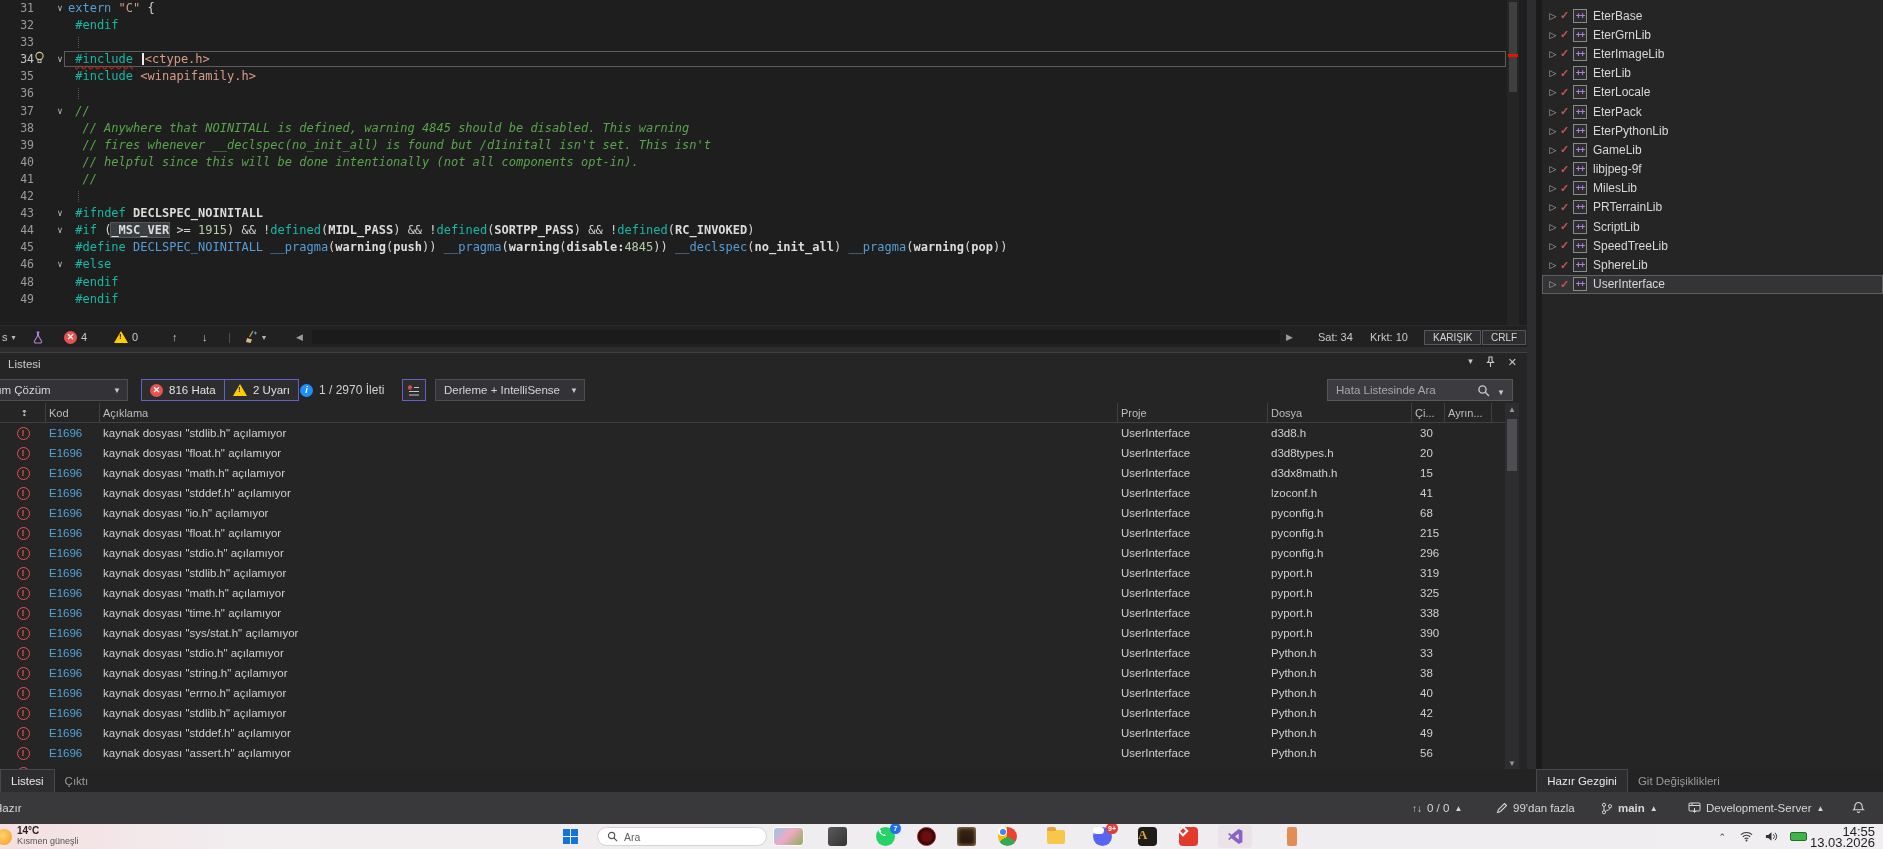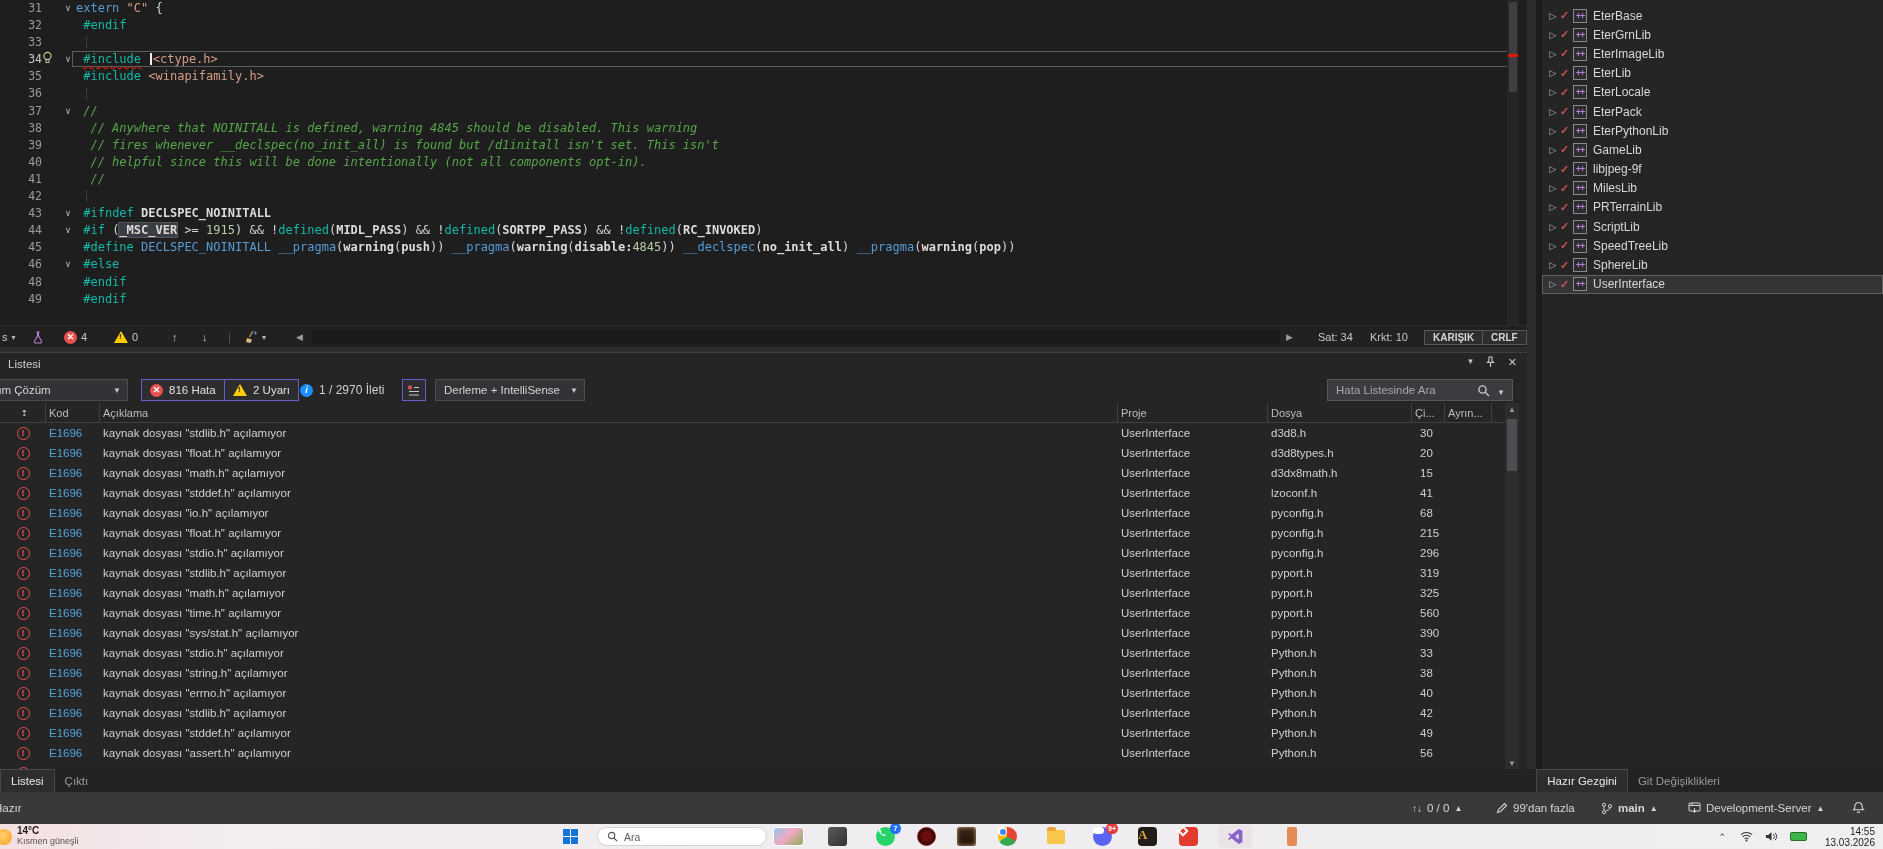--- a/index.html
+++ b/index.html
@@ -2,21 +2,21 @@
 <html><head>
 <meta charset="utf-8">
 <style>
   html,body{margin:0;padding:0;background:#1e1e1e;}
   *{box-sizing:border-box;}
   .screen{position:relative;width:1883px;height:849px;overflow:hidden;background:#2d2d30;
     font-family:"Liberation Sans",sans-serif;color:#d0d0d0;font-size:12px;}
 
   
   .editor{position:absolute;left:0;top:0;width:1527px;height:325px;background:#1e1e1e;overflow:hidden;}
-  .code-lines{position:absolute;left:12px;top:0;right:0;}
+  .code-lines{position:absolute;left:4px;top:0;right:0;}
   .cl-row{position:relative;height:17.1px;line-height:17.1px;white-space:pre;display:flex;
     font-family:"DejaVu Sans Mono",monospace;font-size:12px;}
   .cl-num{width:30px;text-align:right;color:#9b9b9b;flex:0 0 auto;font-size:11.5px;}
   .cl-bulb{width:18px;flex:0 0 auto;text-align:center;}
   .cl-fold{width:16px;flex:0 0 auto;text-align:center;color:#b8b8b8;font-size:9px;}
   .cl-code{flex:1;color:#d4d4d4;}
   .cl-row.current .cl-num{color:#c8c8c8;}
   .cl-box{position:absolute;left:60px;top:0;height:16px;width:1442px;border:1px solid #5c5c5e;pointer-events:none;}
   .guide{display:inline-block;width:1px;height:11px;border-left:1px dotted #5a5a5a;margin-left:10px;vertical-align:middle;}
   .caret{display:inline-block;width:1.5px;height:12px;background:#eeeeee;margin:0 1px -2px 2px;}
@@ -35,21 +35,21 @@
 
   
   .edbar{position:absolute;left:0;top:325px;width:1527px;height:22px;background:#212122;border-top:1px solid #2a2a2b;
     display:block;font-size:11px;color:#c8c8c8;}
   .edbar .it{position:absolute;top:0;height:22px;display:flex;align-items:center;gap:4px;}
   .errdot{width:13px;height:13px;border-radius:50%;background:#e9514e;color:#fff;font-size:9px;font-weight:bold;
     display:flex;align-items:center;justify-content:center;}
   .warntri{width:0;height:0;border-left:7px solid transparent;border-right:7px solid transparent;border-bottom:12px solid #fc0;position:relative;}
   .warntri:after{content:"!";position:absolute;left:-2px;top:1px;font-size:8px;color:#222;font-weight:bold;}
   .hstrack{position:absolute;left:312px;top:4px;width:968px;height:14px;background:#1b1b1c;}
-  .pillbox{border:1px solid #55555a;background:#2d2d30;padding:1px 8px;font-size:10px;color:#d6d6d6;font-weight:bold;}
+  .pillbox{border:1px solid #55555a;background:#2d2d30;padding:1px 8px;font-size:10px;color:#d6d6d6;}
 
   
   .errpanel{position:absolute;left:0;top:352px;width:1527px;height:417px;background:#252526;border-top:1px solid #3f3f46;}
   .ep-title{position:absolute;left:0;top:0;width:100%;height:22px;display:flex;align-items:center;}
   .ep-title .t{margin-left:8px;color:#cccccc;font-size:11.5px;}
   .ep-winicons{position:absolute;right:10px;top:3px;display:flex;gap:12px;color:#c8c8c8;}
   .ep-toolbar{position:absolute;left:0;top:24px;width:100%;height:28px;}
   .tbtn{position:absolute;top:2px;height:22px;display:flex;align-items:center;gap:6px;padding:0 8px;
     border:1px solid #6360c8;background:#2d2d30;font-size:11.5px;color:#e0e0e0;}
   .tdrop{position:absolute;top:2px;height:22px;display:flex;align-items:center;background:#333337;border:1px solid #4c4c52;
@@ -105,21 +105,21 @@
     background:linear-gradient(90deg,#f4dfe1,#f2edef 12%,#efedf0 60%,#f0eef0);color:#222;overflow:hidden;}
   .tb-it{position:absolute;display:flex;align-items:center;justify-content:center;}
   .winlogo{width:15px;height:15px;display:grid;grid-template-columns:7px 7px;grid-template-rows:7px 7px;gap:1px;}
   .winlogo div{background:#1375d6;}
   .tb-search{position:absolute;left:597px;top:3px;width:170px;height:19px;background:#ffffff;border:1px solid #d6d2d4;
     border-radius:10px;display:flex;align-items:center;gap:6px;padding-left:9px;color:#5f5f5f;font-size:10.5px;}
   .appic{position:absolute;top:3px;width:19px;height:19px;border-radius:4px;}
   .badge{position:absolute;top:-4px;right:-6px;min-width:11px;height:11px;border-radius:6px;color:#fff;font-size:7px;
     display:flex;align-items:center;justify-content:center;padding:0 2px;font-weight:bold;}
   .tray{position:absolute;right:0;top:0;height:25px;display:flex;align-items:center;}
-  .clock{position:absolute;right:8px;top:2px;text-align:right;font-size:10px;color:#222;line-height:11px;}
+  .clock{position:absolute;right:8px;top:2px;text-align:right;font-size:13px;color:#222;line-height:11px;}
   .weather{position:absolute;left:0;top:1px;display:flex;gap:5px;}
   .sun{width:16px;height:16px;border-radius:50%;background:radial-gradient(circle at 40% 40%,#ffd36b,#f59b23);margin-left:-4px;margin-top:4px;}
   svg{display:block;}
 </style>
 </head>
 <body>
 
 <div class="screen">
 
   <div class="editor">
@@ -539,21 +539,21 @@
     </div>
 
     <div class="erow egrid">
       <div class="cic">
             <span class="err-ic">!</span>
           </div>
       <div class="ccode">E1696</div>
       <div class="cdesc">kaynak dosyası "time.h" açılamıyor</div>
       <div class="cproj">UserInterface</div>
       <div class="cfile">pyport.h</div>
-      <div class="cline">560</div>
+      <div class="cline">338</div>
       <div></div>
           <div></div>
     </div>
 
     <div class="erow egrid">
       <div class="cic">
             <span class="err-ic">!</span>
           </div>
       <div class="ccode">E1696</div>
       <div class="cdesc">kaynak dosyası "sys/stat.h" açılamıyor</div>

